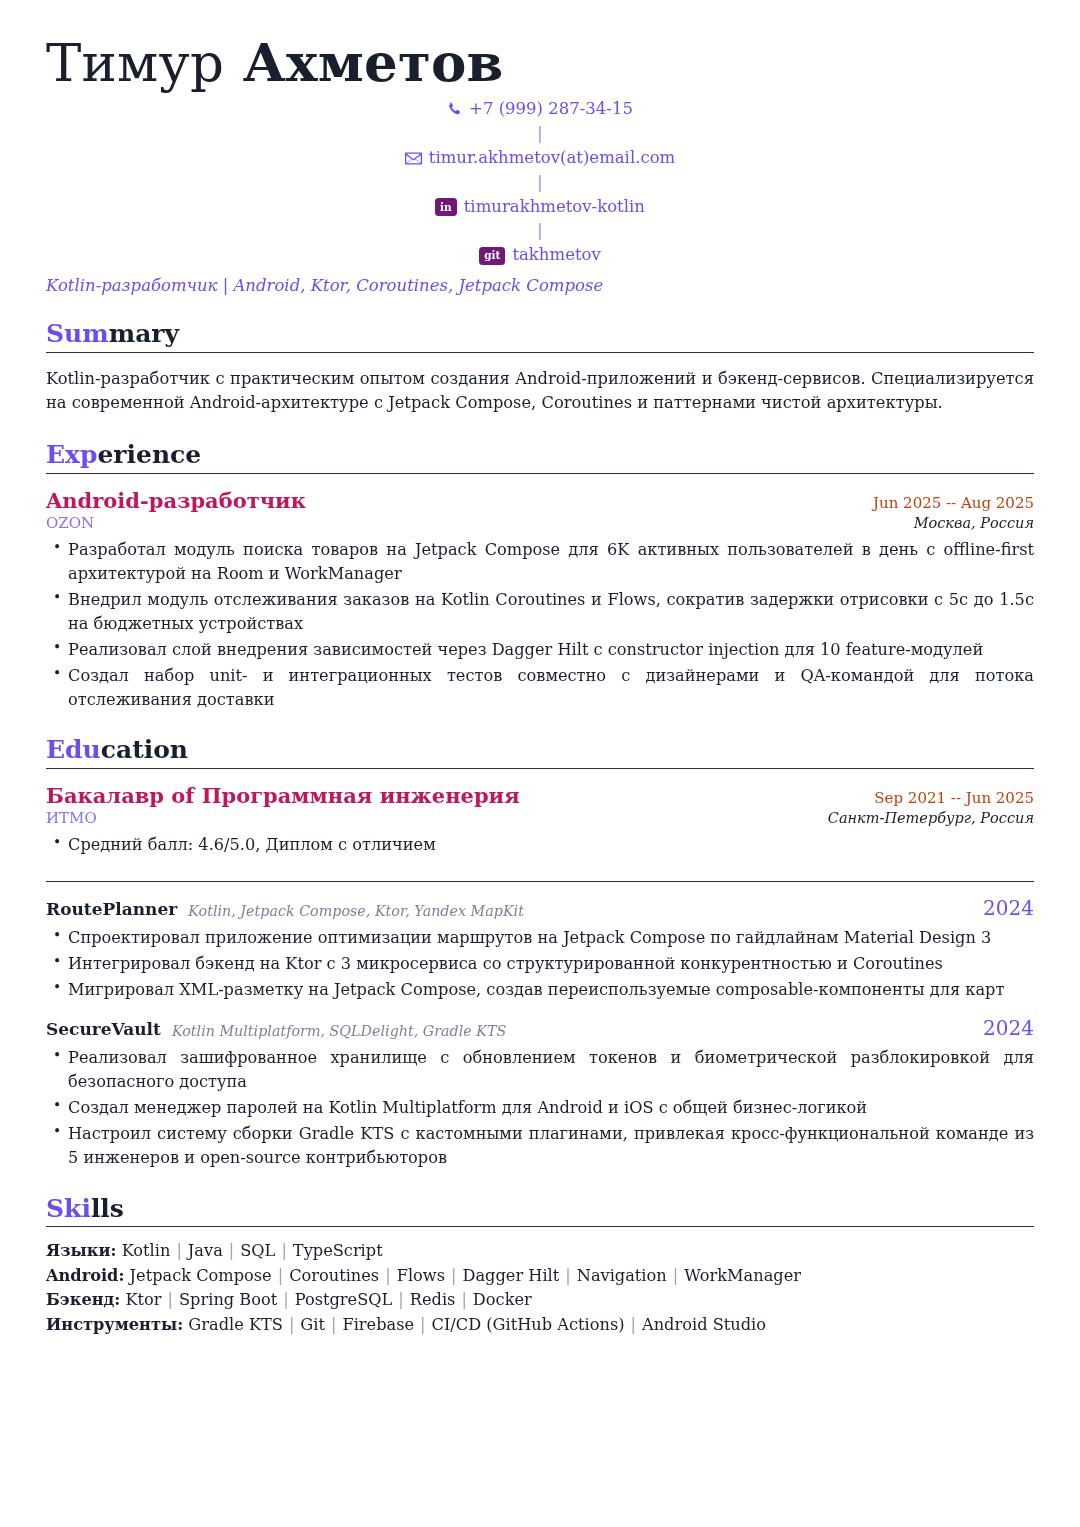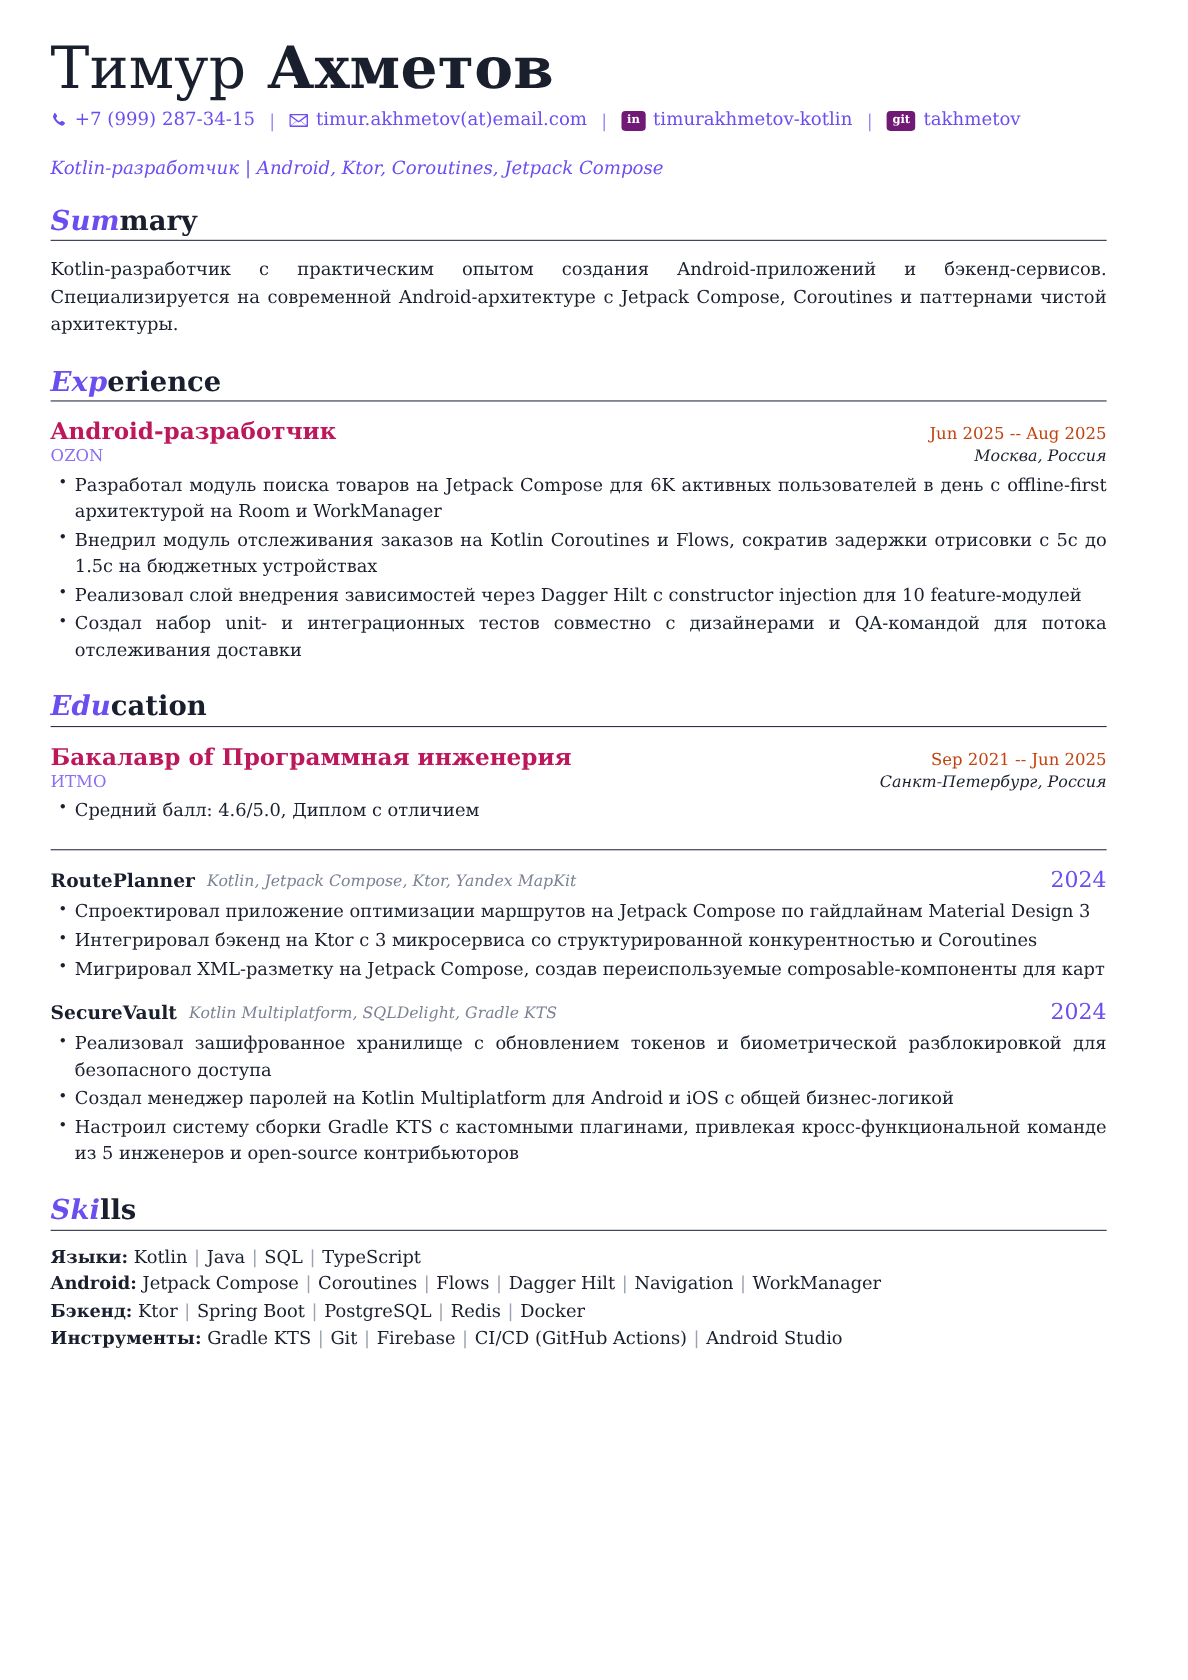--- a/index.html
+++ b/index.html
@@ -10,44 +10,45 @@
   }
   body {
     width: 1080px;
     min-height: 1527px;
     font-family: "DejaVu Serif", "Liberation Serif", serif;
     color: #1a1f2e;
   }
   .page {
     width: 1080px;
     min-height: 1527px;
-    padding: 34px 74px 40px 46px;
+    padding: 34px 46px 40px 46px;
     background: #ffffff;
   }
 
   
   .name {
     font-size: 53px;
     line-height: 1.06;
     letter-spacing: 0.2px;
     margin: 0 0 6px 0;
     white-space: nowrap;
   }
   .name .first { font-weight: 400; }
   .name .last  { font-weight: 700; }
 
   .contact-line {
     font-size: 16.5px;
     color: #6c4df0;
     line-height: 1.5;
-    margin: 2px 0 21px 0;
+    margin: 2px 0 8px 0;
     display: flex;
     align-items: center;
     flex-wrap: wrap;
     gap: 0;
+    flex-direction: column;
   }
   .contact-item {
     display: inline-flex;
     align-items: center;
     gap: 7px;
     white-space: nowrap;
   }
   .contact-sep {
     color: #9b86f5;
     padding: 0 13px;
@@ -83,21 +84,21 @@
 
   
   .section { margin-top: 24px; }
   .section-title {
     font-size: 25px;
     font-weight: 700;
     margin: 0 0 3px 0;
     line-height: 1.18;
     color: #1a1f2e;
   }
-  .section-title .hl { color: #6c4df0; font-style: italic; }
+  .section-title .hl { color: #6c4df0; }
   .rule {
     height: 0;
     border: 0;
     border-top: 1.6px solid #2b3244;
     margin: 2px 0 0 0;
   }
 
   .section-body { margin-top: 14px; }
 
   
@@ -166,21 +167,21 @@
   
   .project + .project { margin-top: 14px; }
   .proj-head {
     display: flex;
     justify-content: space-between;
     align-items: baseline;
     gap: 18px;
   }
   .proj-left {
     display: flex;
-    align-items: center;
+    align-items: flex-end;
     gap: 11px;
     flex-wrap: wrap;
   }
   .proj-name {
     font-size: 17px;
     font-weight: 700;
     color: #1a1f2e;
   }
   .proj-stack {
     font-size: 14.3px;

